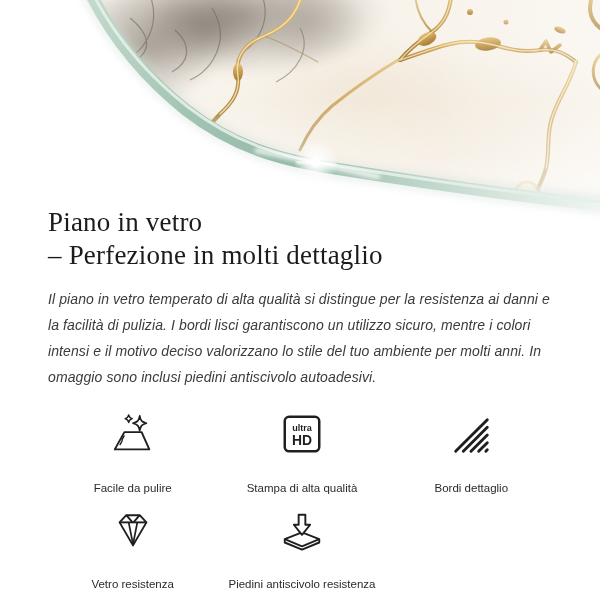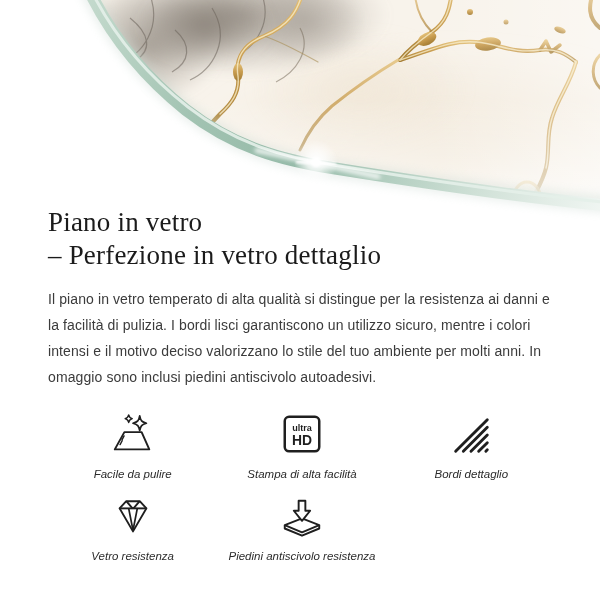--- a/index.html
+++ b/index.html
@@ -1,25 +1,25 @@
 <!DOCTYPE html>
 <html><head>
 <meta charset="utf-8">
 <style>
   html,body{margin:0;padding:0;width:600px;height:600px;background:#ffffff;overflow:hidden;}
   .page{position:relative;width:600px;height:600px;background:#fff;font-family:"Liberation Sans",sans-serif;}
   .hero{position:absolute;top:0;left:0;width:600px;height:235px;}
   .content{position:absolute;left:48px;top:206px;width:508px;}
   h1.title{margin:0 0 14px 0;font-family:"Liberation Serif",serif;font-weight:400;
            font-size:27px;line-height:33px;color:#1b1b1b;letter-spacing:.2px;}
-  p.desc{margin:0;font-size:14px;line-height:26px;color:#3b3b3b;letter-spacing:.1px;}
+  p.desc{margin:0;font-size:14px;line-height:26px;color:#3b3b3b;letter-spacing:.1px;font-style:italic;}
   .features{display:grid;grid-template-columns:repeat(3,1fr);row-gap:14px;margin-top:22px;width:508px;}
-  .feature{display:flex;flex-direction:column;align-items:center;}
+  .feature{display:flex;flex-direction:column;align-items:center;gap:8px;}
   .feature .icon{height:46px;display:flex;align-items:flex-end;justify-content:center;}
-  .feature .label{margin-top:10px;font-size:11.5px;color:#2b2b2b;text-align:center;white-space:nowrap;font-style:italic;}
+  .feature .label{margin-top:16px;font-size:11.5px;color:#2b2b2b;text-align:center;white-space:nowrap;}
   svg text{font-family:"Liberation Sans",sans-serif;}
 </style>
 </head>
 <body>
 
 <div class="page">
 
   <div class="hero">
     <svg width="600" height="235" viewBox="0 0 600 235">
       <defs>
@@ -140,21 +140,21 @@
         <path d="M255,150 L380,177" stroke="#ffffff" stroke-width="4" opacity="0.95" filter="url(#b2)"></path>
         <path d="M316,138 L316,186" stroke="#ffffff" stroke-width="2.5" opacity="0.95" filter="url(#b1)"></path>
         <path d="M296,162 L336,164" stroke="#ffffff" stroke-width="2.5" opacity="0.9" filter="url(#b1)"></path>
         <circle cx="316" cy="162" r="5" fill="#ffffff" filter="url(#b1)"></circle>
       </g>
     </svg>
   </div>
 
   <div class="content">
     <h1 class="title"><span>Piano in vetro</span><br>
-      <span>– Perfezione in vetro dettaglio</span></h1>
+      <span>– Perfezione in molti dettaglio</span></h1>
 
     <p class="desc">Il piano in vetro temperato di alta qualità si distingue per la resistenza ai danni e la facilità di pulizia. I bordi lisci garantiscono un utilizzo sicuro, mentre i colori intensi e il motivo deciso valorizzano lo stile del tuo ambiente per molti anni. In omaggio sono inclusi piedini antiscivolo autoadesivi.</p>
 
     <div class="features">
 
       <div class="feature">
         <div class="icon">
           <svg width="46" height="46" viewBox="0 0 48 48" fill="none" stroke="#1f1f1f" stroke-width="2" stroke-linejoin="round">
             <path d="M15,21 L33,21 L41,39 L5,39 Z"></path>
             <path d="M12.5,29 l2.2,-4 M10.5,34 l2.2,-4" stroke-width="1.5" stroke-linecap="round"></path>
@@ -166,21 +166,21 @@
       </div>
 
       <div class="feature">
         <div class="icon">
           <svg width="46" height="46" viewBox="0 0 48 48">
             <rect x="6" y="5" width="36" height="36" rx="4.5" fill="none" stroke="#1f1f1f" stroke-width="2.6"></rect>
             <text x="24" y="20" text-anchor="middle" font-size="9.5" font-weight="600" fill="#1f1f1f">ultra</text>
             <text x="24" y="34.5" text-anchor="middle" font-size="14.5" font-weight="700" fill="#1f1f1f">HD</text>
           </svg>
         </div>
-        <div class="label">Stampa di alta facilità</div>
+        <div class="label">Stampa di alta qualità</div>
       </div>
 
       <div class="feature">
         <div class="icon">
           <svg width="46" height="46" viewBox="0 0 48 48" stroke="#1f1f1f" stroke-width="3" stroke-linecap="round">
             <path d="M8,41 L41,8"></path>
             <path d="M16,41 L41,16"></path>
             <path d="M24,41 L41,24"></path>
             <path d="M32,41 L41,32"></path>
             <path d="M39.5,41 L41,39.5"></path>

